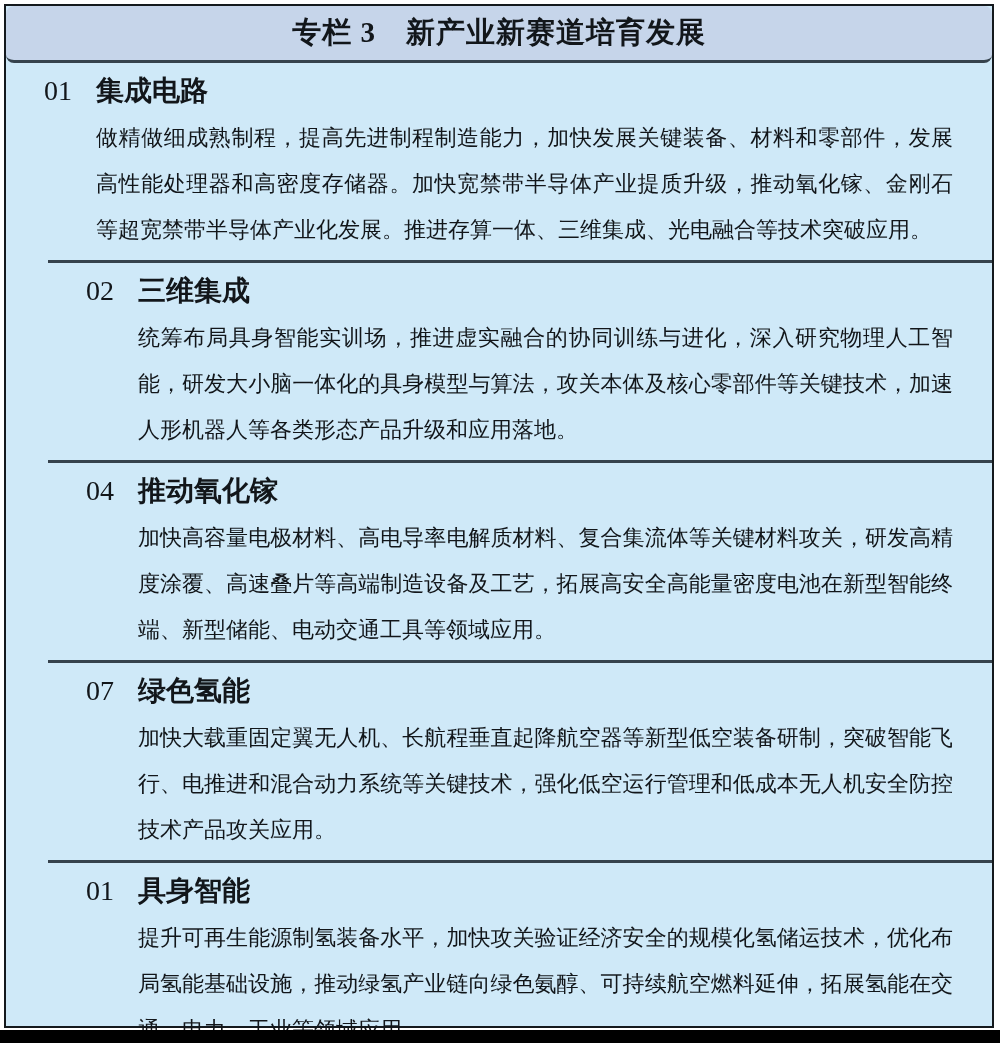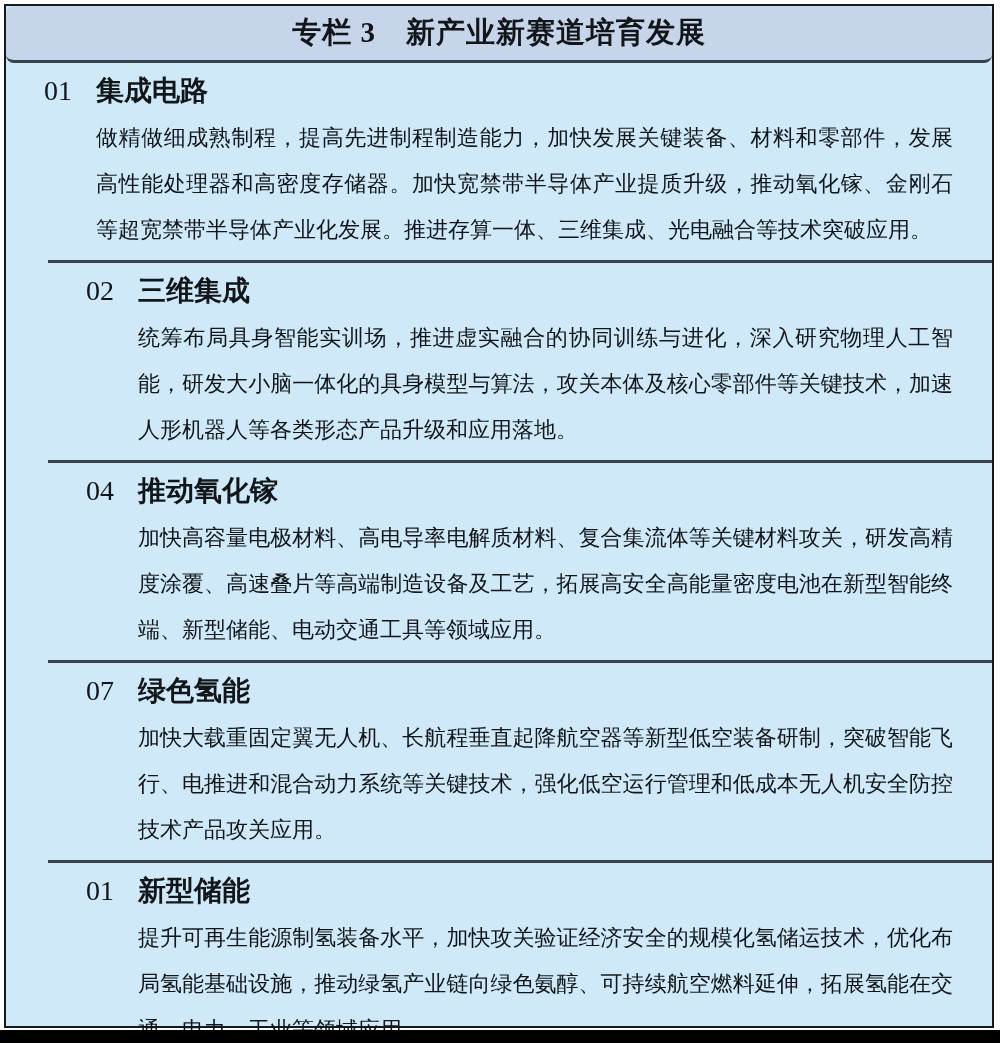--- a/index.html
+++ b/index.html
@@ -112,19 +112,19 @@
     <div class="sec-heading">
       <span class="sec-num">07</span>
       <span class="sec-title">绿色氢能</span>
     </div>
     <p class="sec-body">加快大载重固定翼无人机、长航程垂直起降航空器等新型低空装备研制，突破智能飞行、电推进和混合动力系统等关键技术，强化低空运行管理和低成本无人机安全防控技术产品攻关应用。</p>
   </div>
 
   <div class="section">
     <div class="sec-heading">
       <span class="sec-num">01</span>
-      <span class="sec-title">新型储能</span>
+      <span class="sec-title">具身智能</span>
     </div>
     <p class="sec-body">提升可再生能源制氢装备水平，加快攻关验证经济安全的规模化氢储运技术，优化布局氢能基础设施，推动绿氢产业链向绿色氨醇、可持续航空燃料延伸，拓展氢能在交通、电力、工业等领域应用。</p>
   </div>
 </div>
 
 <div class="bottom-bar"></div>
 
 </body></html>

